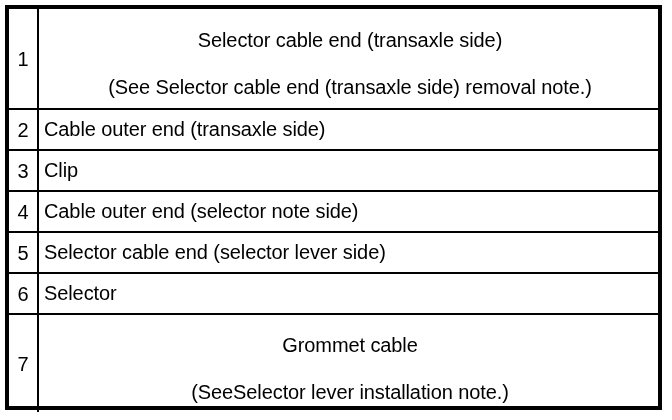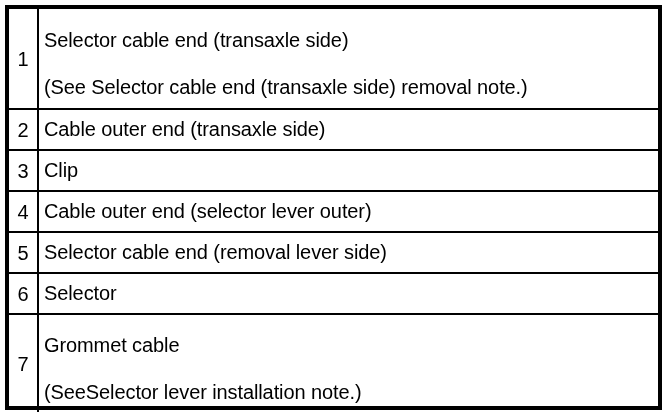--- a/index.html
+++ b/index.html
@@ -61,20 +61,21 @@
 
   .label-cell .line {
     display: block;
   }
   .label-cell .line.note {
     margin-top: 26px;
   }
 
   .row-tall .label-cell {
     padding-top: 10px;
+    text-align: center;
   }
 </style>
 </head>
 <body>
 
 <div id="parts-legend-table">
   <table class="legend-table">
     <tbody>
 
       <tr class="row-tall" style="height:100px">
@@ -103,30 +104,30 @@
         <td class="label-cell">
           <span class="line">Clip</span>
         </td>
       </tr>
 
       <tr style="height:41px">
         <td class="num-cell">
           <span>4</span>
         </td>
         <td class="label-cell">
-          <span class="line">Cable outer end (selector lever outer)</span>
+          <span class="line">Cable outer end (selector note side)</span>
         </td>
       </tr>
 
       <tr style="height:41px">
         <td class="num-cell">
           <span>5</span>
         </td>
         <td class="label-cell">
-          <span class="line">Selector cable end (removal lever side)</span>
+          <span class="line">Selector cable end (selector lever side)</span>
         </td>
       </tr>
 
       <tr style="height:41px">
         <td class="num-cell">
           <span>6</span>
         </td>
         <td class="label-cell">
           <span class="line">Selector</span>
         </td>

